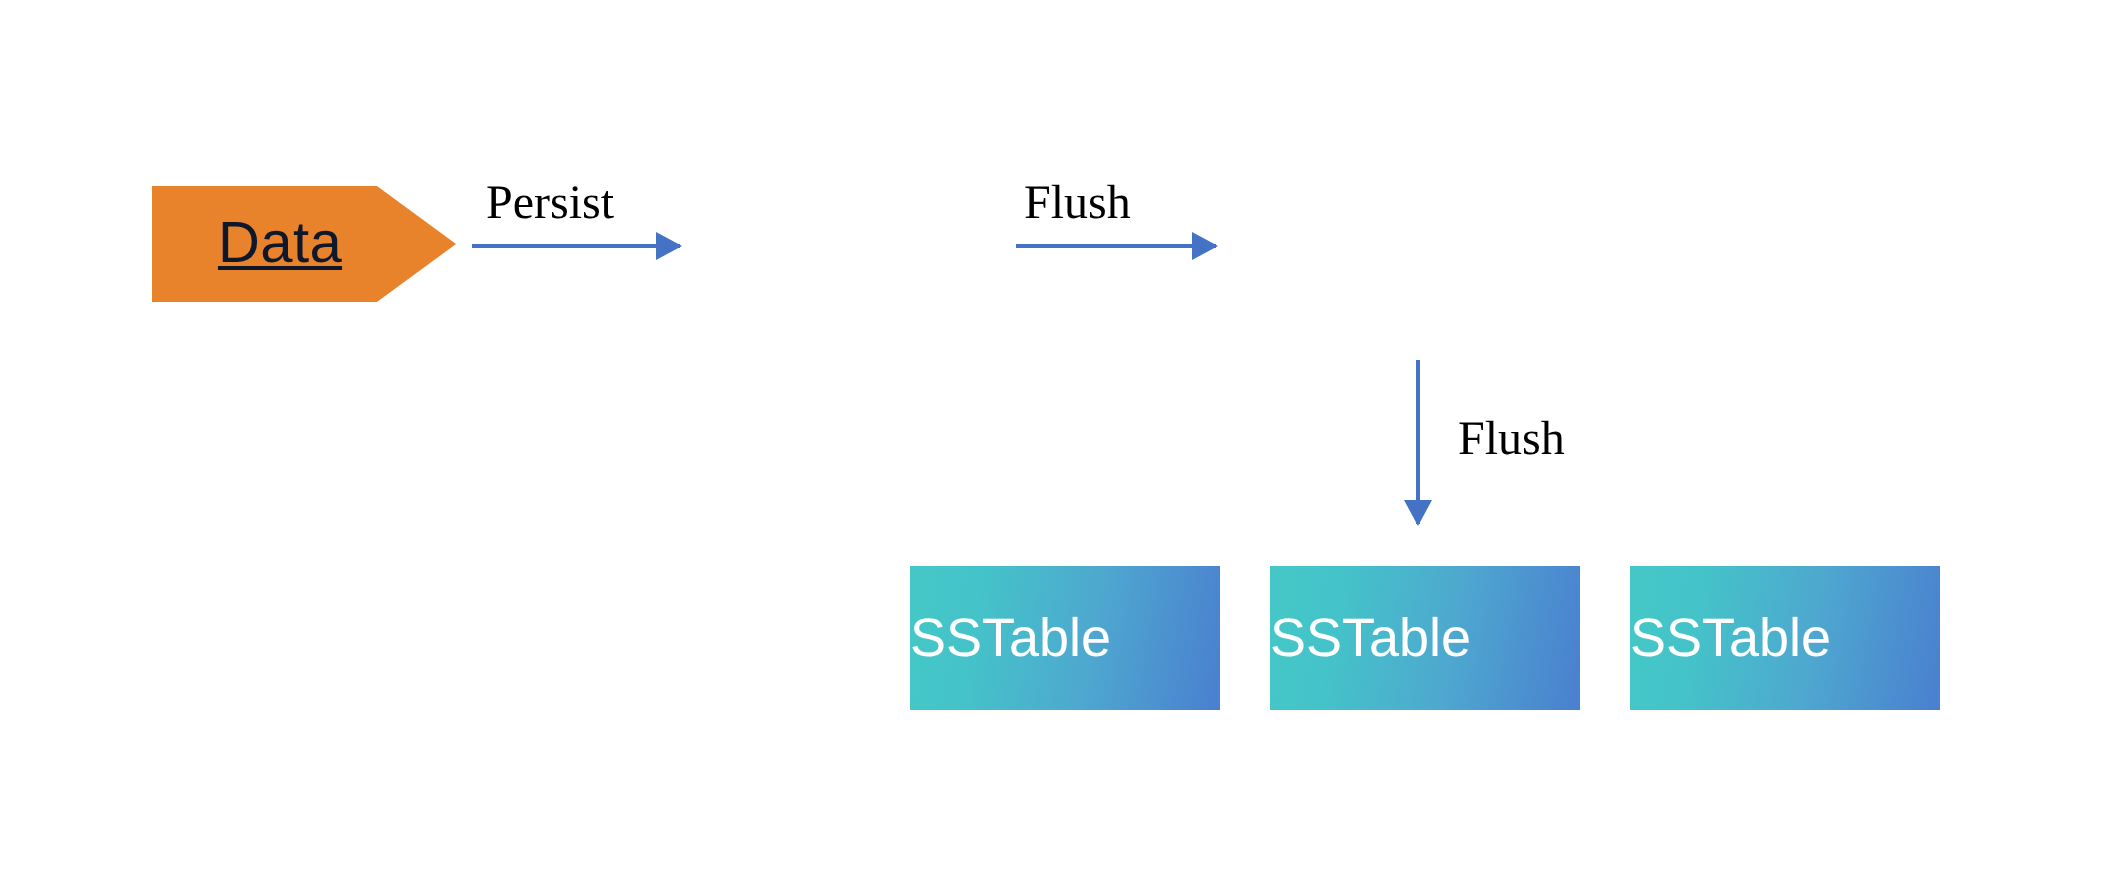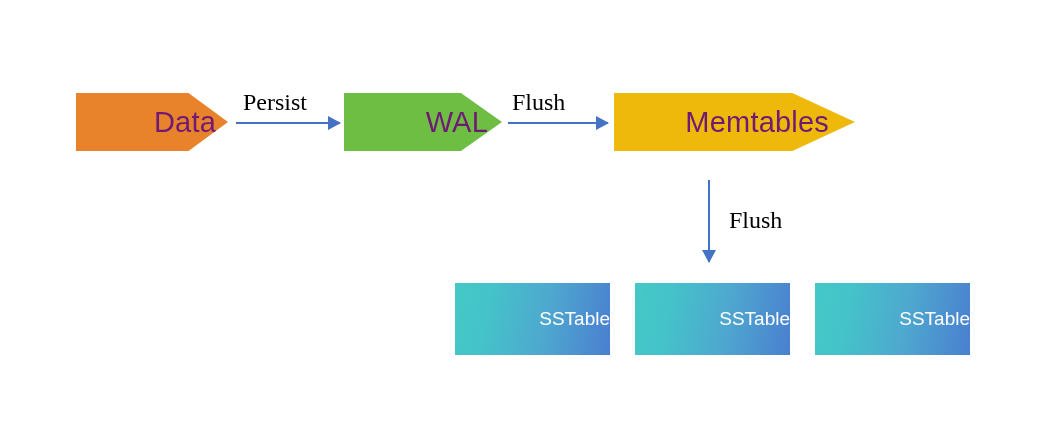--- a/index.html
+++ b/index.html
@@ -17,27 +17,28 @@
     height: 436px;
     background: #ffffff;
     overflow: hidden;
   }
 
   
   .arrow-shape {
     position: absolute;
     display: flex;
     align-items: center;
-    justify-content: flex-end;
-    color: #701a75;
+    justify-content: center;
+    color: #0f172a;
     font-size: 29px;
     font-family: "Liberation Sans", sans-serif;
     letter-spacing: 0.2px;
     white-space: nowrap;
     clip-path: polygon(0% 0%, 74% 0%, 100% 50%, 74% 100%, 0% 100%);
+    text-decoration: underline;
     -webkit-clip-path: polygon(0% 0%, 74% 0%, 100% 50%, 74% 100%, 0% 100%);
   }
   .arrow-shape .shape-label {
     transform: translateX(-9px);
     display: block;
   }
 
   #shape-data   { left: 76px;  top: 93px; width: 152px; height: 58px; background: #e8832c; }
   #shape-wal    { left: 344px; top: 93px; width: 158px; height: 58px; background: #6fbe44; }
   #shape-memtables { left: 614px; top: 93px; width: 241px; height: 58px; background: #efb90b; }
@@ -47,23 +48,23 @@
   #shape-memtables .shape-label { transform: translateX(-26px); }
 
   
   .sstable-box {
     position: absolute;
     top: 283px;
     width: 155px;
     height: 72px;
     display: flex;
     align-items: center;
-    justify-content: flex-end;
+    justify-content: flex-start;
     color: #ffffff;
-    font-size: 19px;
+    font-size: 27px;
     font-family: "Liberation Sans", sans-serif;
     white-space: nowrap;
     background: linear-gradient(100deg, #44c8c6 0%, #44c3c9 22%, #4ea8cf 58%, #4a7fd0 100%);
   }
   #sstable-1 { left: 455px; }
   #sstable-2 { left: 635px; }
   #sstable-3 { left: 815px; }
 
   
   .connector-h {
@@ -116,27 +117,21 @@
 </style>
 </head>
 <body>
 
 <div id="canvas">
 
   <div id="shape-data" class="arrow-shape">
     <span class="shape-label">Data</span>
   </div>
 
-  <div id="shape-wal" class="arrow-shape">
-    <span class="shape-label">WAL</span>
-  </div>
 
-  <div id="shape-memtables" class="arrow-shape">
-    <span class="shape-label">Memtables</span>
-  </div>
 
   <div id="connector-persist" class="connector-h">
     <span class="arrowhead"></span>
   </div>
   <div id="connector-apply" class="connector-h">
     <span class="arrowhead"></span>
   </div>
 
   <div id="connector-flush" class="connector-v">
     <span class="arrowhead"></span>

